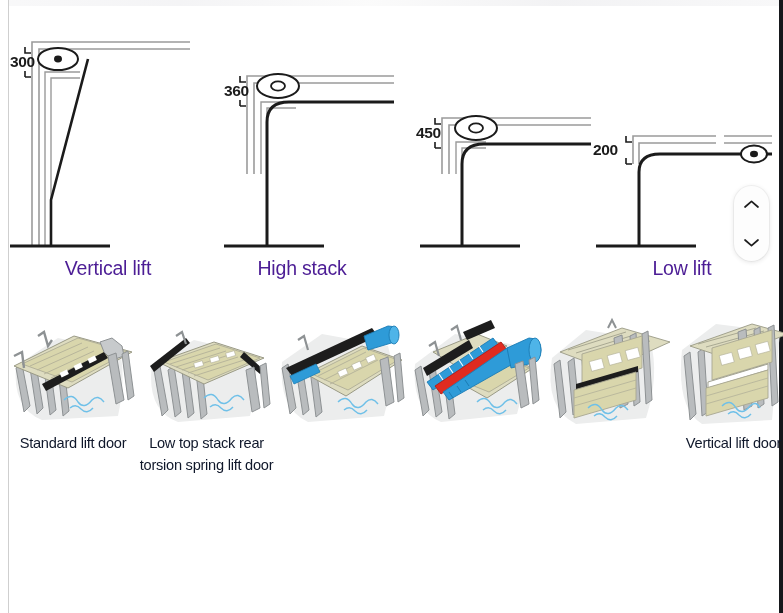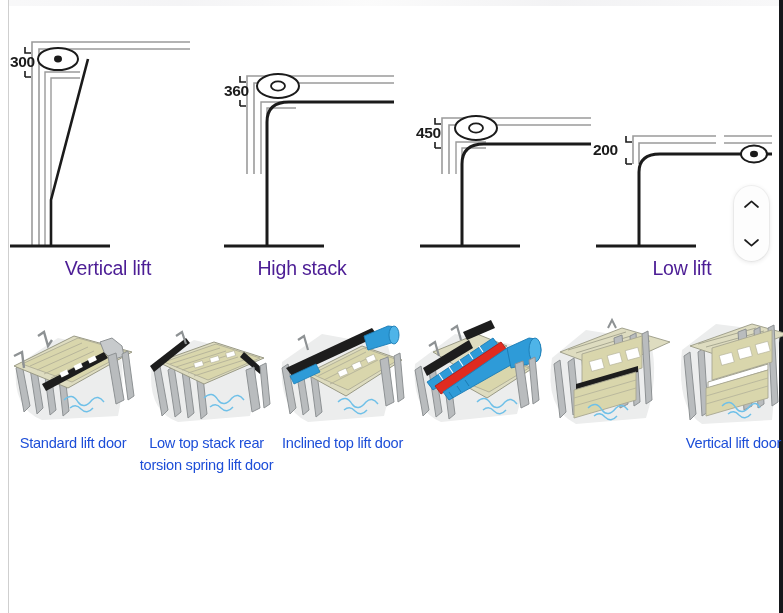--- a/index.html
+++ b/index.html
@@ -131,21 +131,21 @@
   }
   .door-card .art svg { display: block; }
   .door-card .caption {
     position: absolute;
     top: 120px;
     width: 100%;
     text-align: center;
     font-size: 14.6px;
     line-height: 22px;
     letter-spacing: -0.25px;
-    color: #1d4ed8;
+    color: #0f172a;
   }
   #door-0 { left: 0px;   width: 130px; }
   #door-1 { left: 130px; width: 137px; }
   #door-2 { left: 268px; width: 133px; }
   #door-3 { left: 401px; width: 135px; }
   #door-4 { left: 534px; width: 137px; }
   #door-5 { left: 668px; width: 115px; }
 </style>
 </head>
 <body>
@@ -370,21 +370,20 @@
             <path d="M104 48 L112 45 L118 90 L110 94 Z"></path>
             <path d="M118 44 L124 41 L128 86 L122 90 Z"></path>
           </g>
           <path d="M22 28 L28 24 L32 38" fill="none" stroke="#8e9294" stroke-width="2.2"></path>
           <g fill="none" stroke="#6fc0e8" stroke-width="1.4">
             <path d="M62 90 q8 -8 14 2 q6 8 14 -2 q6 -6 12 2"></path>
             <path d="M68 98 q6 -5 11 1 q6 6 12 -1"></path>
           </g>
         </svg>
       </div>
-      <div class="caption">Inclined top lift door</div>
     </div>
 
     <div class="door-card" id="door-3">
       <div class="art">
         <svg width="135" height="118" viewBox="0 0 135 118">
           <path d="M6 52 Q2 98 32 110 L108 102 Q120 62 112 34 L46 22 Z" fill="#eceded"></path>
           <g stroke="#8e9294" stroke-width="1" fill="#b9bcbe">
             <path d="M6 58 L12 54 L20 98 L14 104 Z"></path>
             <path d="M20 59 L26 55 L33 100 L27 105 Z"></path>
             <path d="M34 60 L40 56 L46 102 L40 107 Z"></path>

